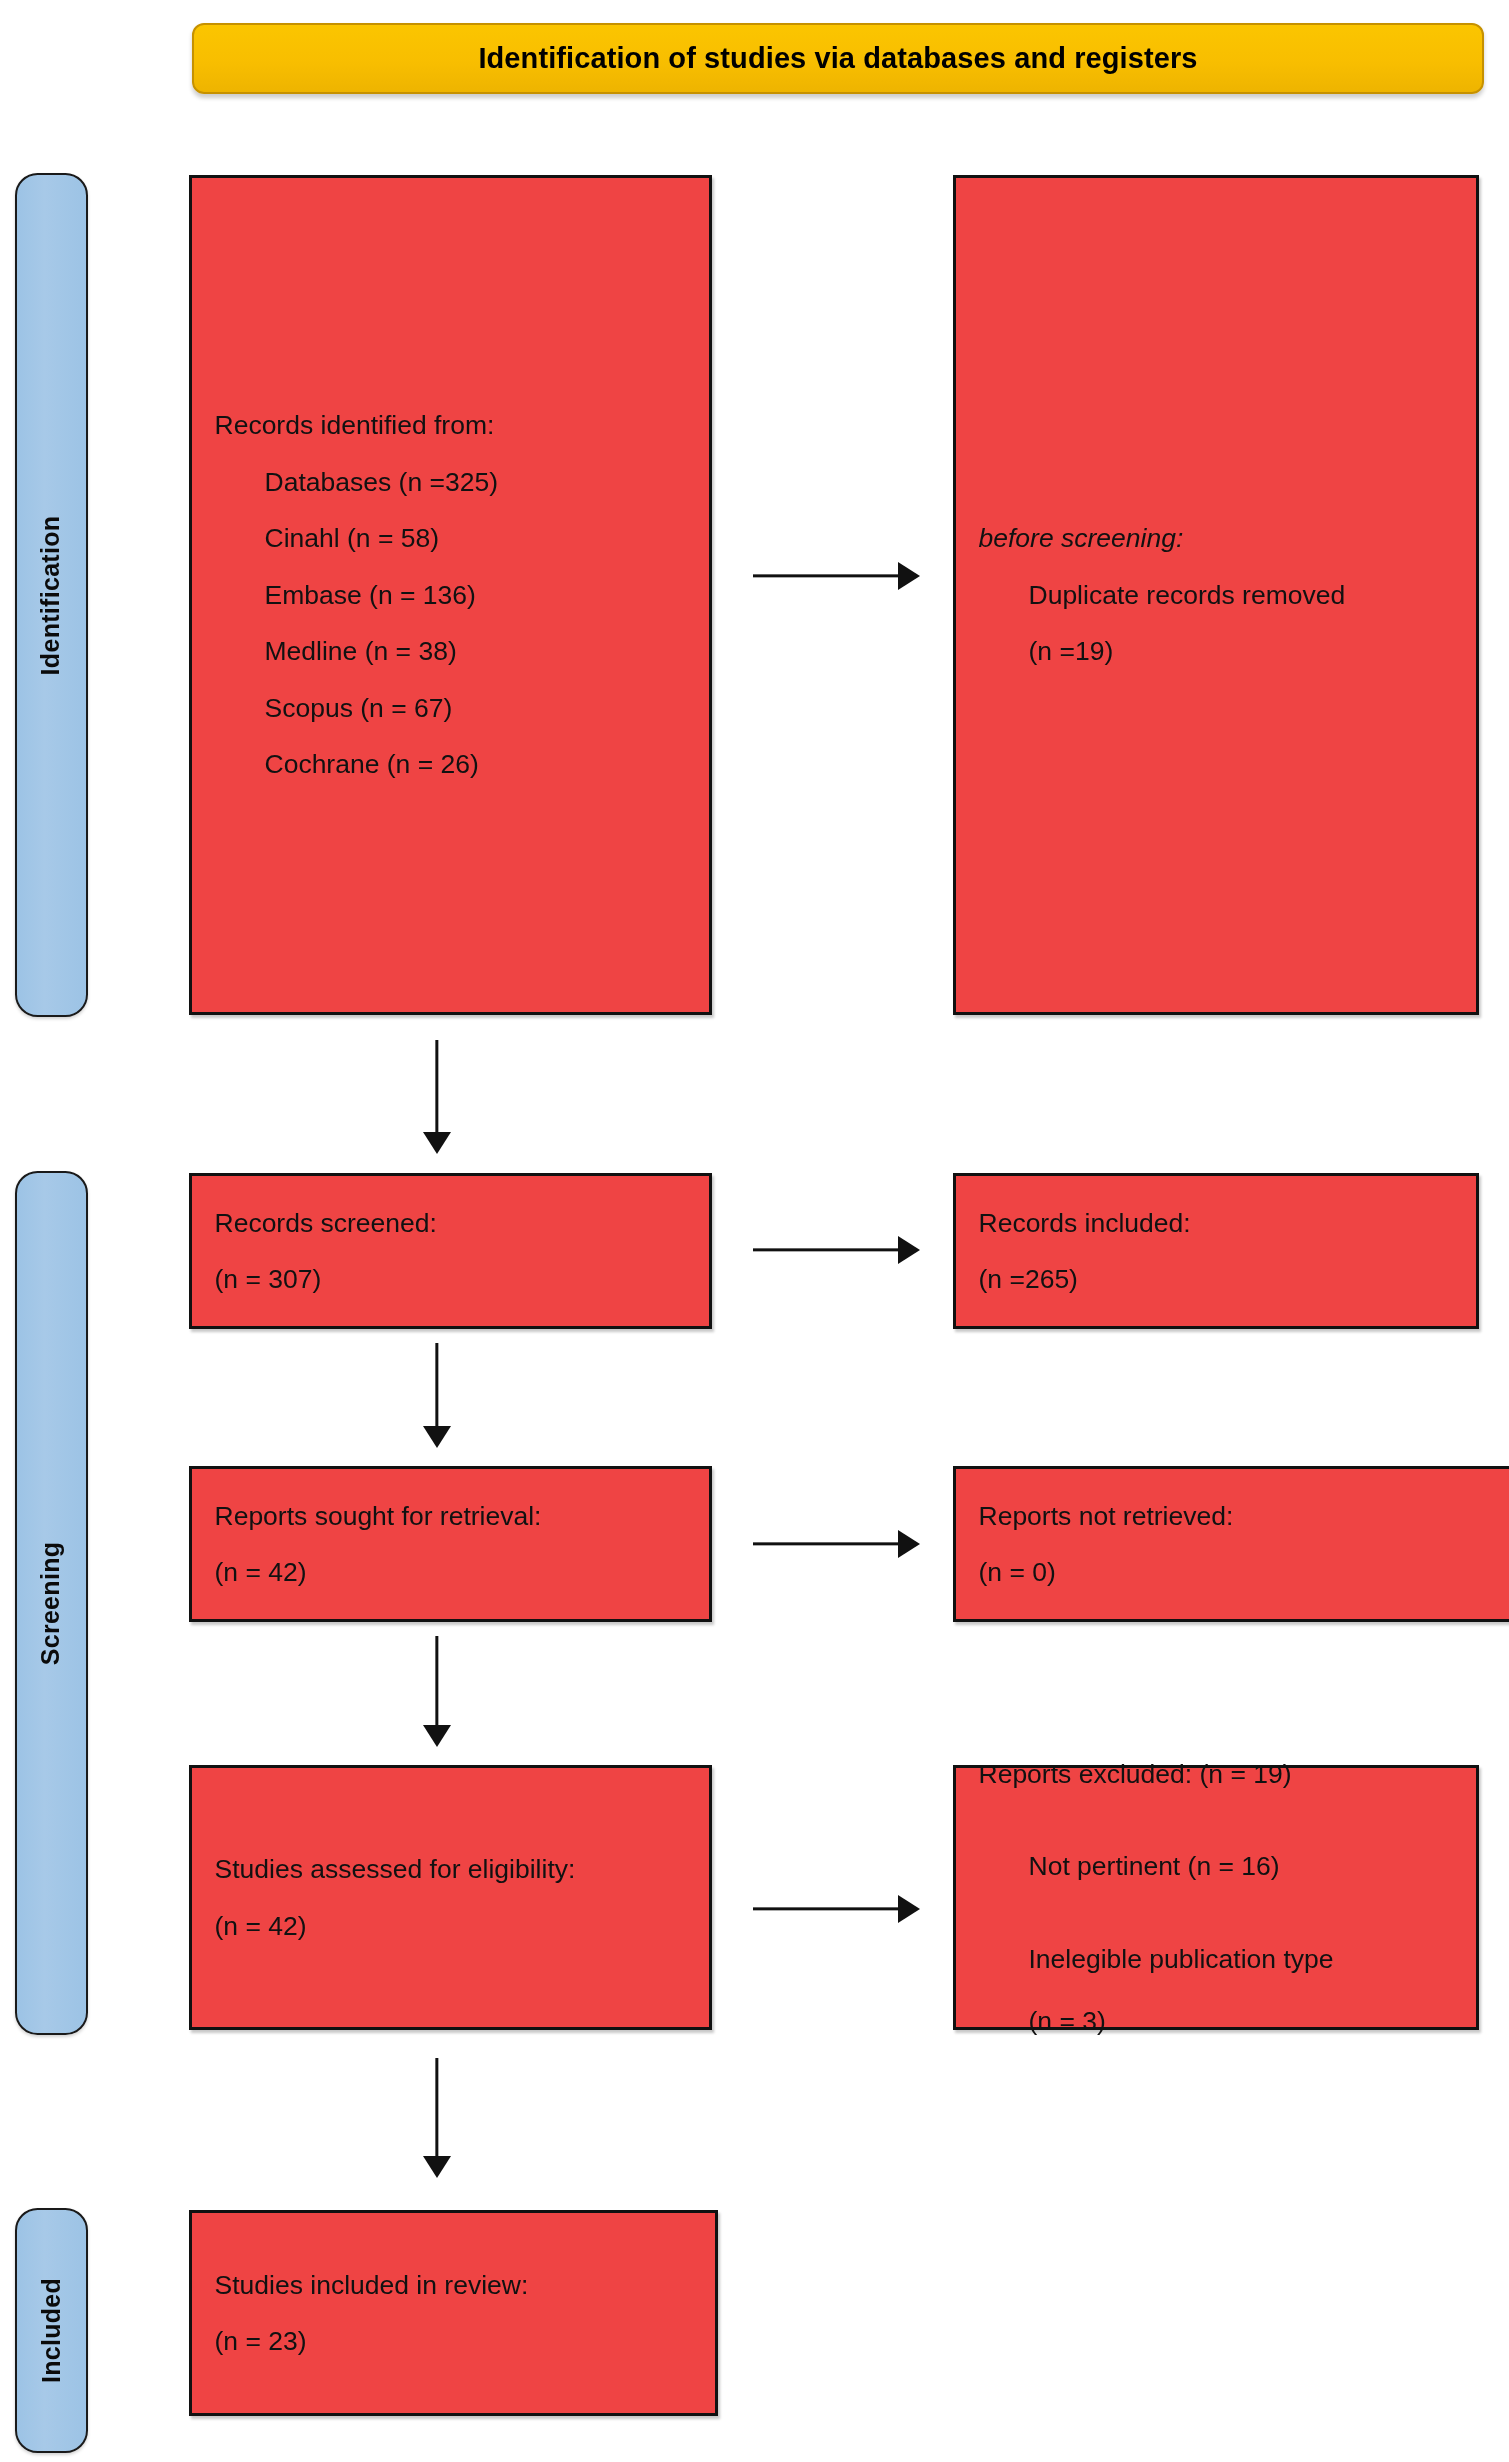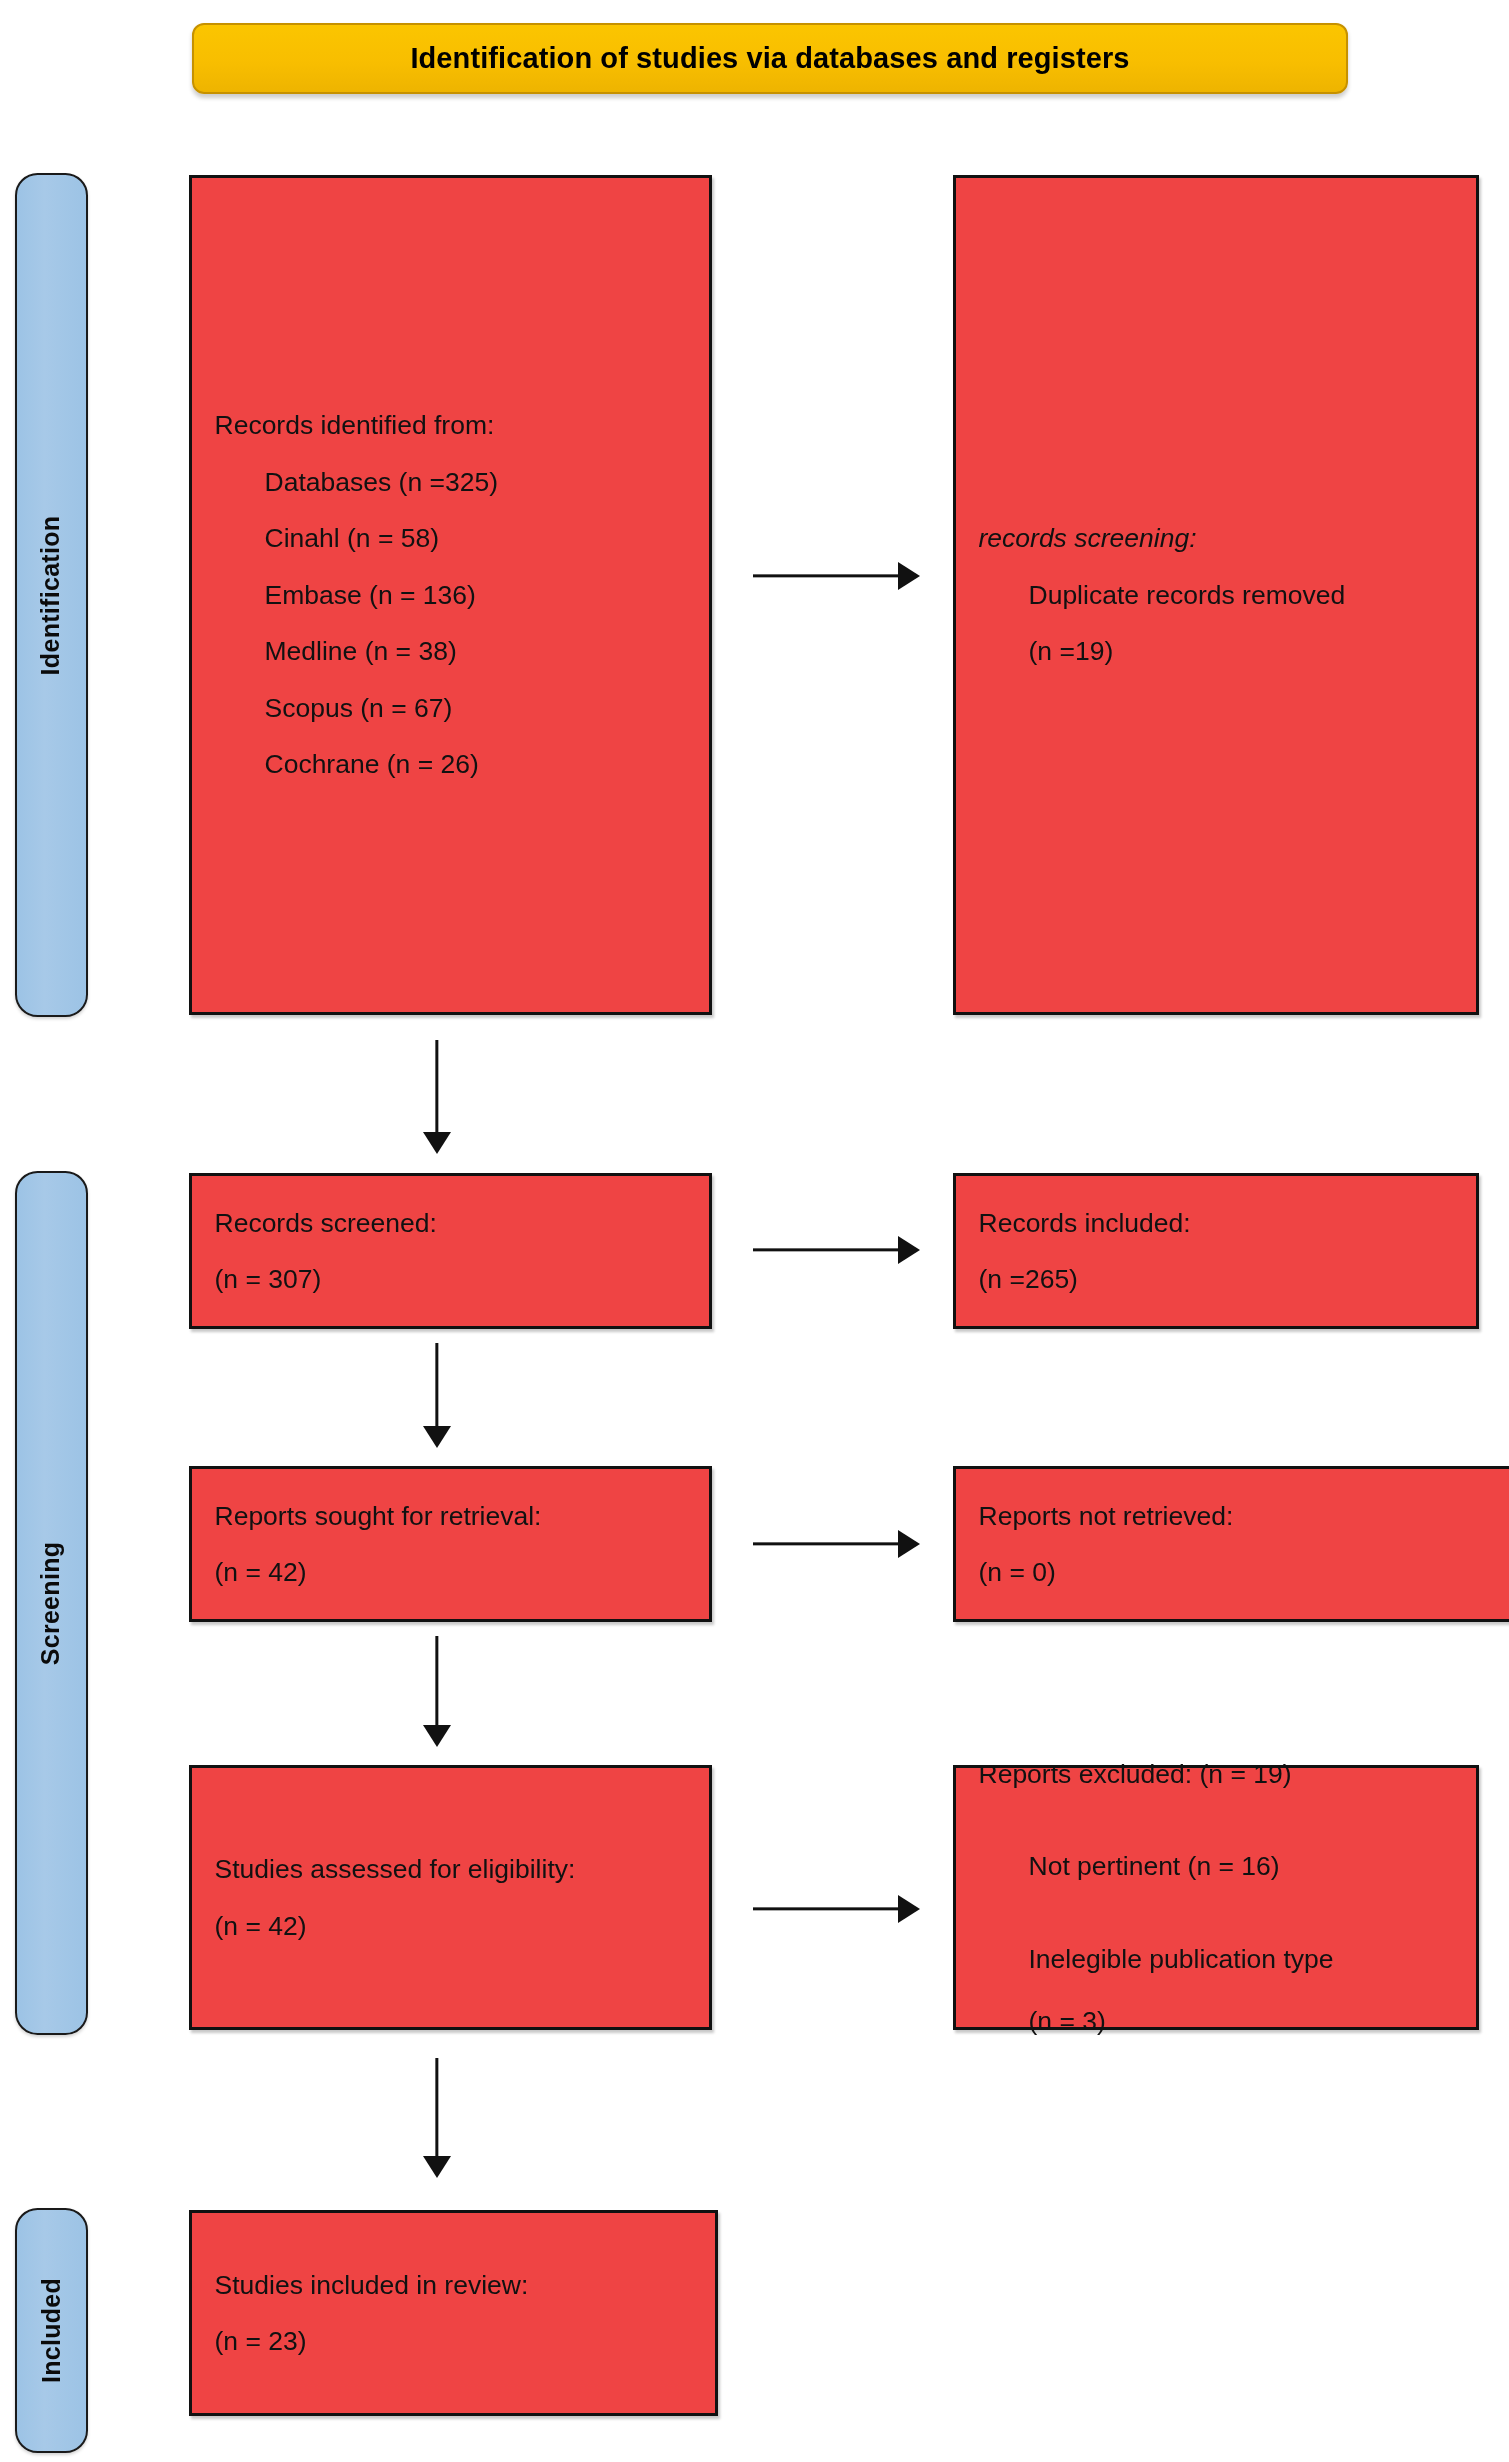--- a/index.html
+++ b/index.html
@@ -17,21 +17,21 @@
     height: 2462px;
     background: #ffffff;
     overflow: hidden;
   }
 
   
   .banner {
     position: absolute;
     left: 192px;
     top: 22.5px;
-    width: 1156px;
+    width: 1292px;
     height: 71px;
     background: linear-gradient(to bottom, #FBC500 0%, #F8BE00 55%, #EEB400 100%);
     border: 2.6px solid #C69100;
     border-radius: 12px;
     box-sizing: border-box;
     display: flex;
     align-items: center;
     justify-content: center;
     box-shadow: 0 3.3px 4px rgba(0,0,0,0.20);
   }
@@ -163,21 +163,21 @@
     <div class="flow-line head">Records identified from:</div>
     <div class="flow-line indent spaced">Databases (n =325)</div>
     <div class="flow-line indent spaced">Cinahl (n = 58)</div>
     <div class="flow-line indent spaced">Embase (n = 136)</div>
     <div class="flow-line indent spaced">Medline (n = 38)</div>
     <div class="flow-line indent spaced">Scopus (n = 67)</div>
     <div class="flow-line indent tight">Cochrane (n = 26)</div>
   </div>
 
   <div class="flow-box" id="box-duplicates">
-    <div class="flow-line italic spaced">records screening:</div>
+    <div class="flow-line italic spaced">before screening:</div>
     <div class="flow-line indent spaced">Duplicate records removed</div>
     <div class="flow-line indent tight">(n =19)</div>
   </div>
 
   <div class="flow-box" id="box-screened">
     <div class="flow-line spaced">Records screened:</div>
     <div class="flow-line tight">(n = 307)</div>
   </div>
 
   <div class="flow-box" id="box-excluded">

